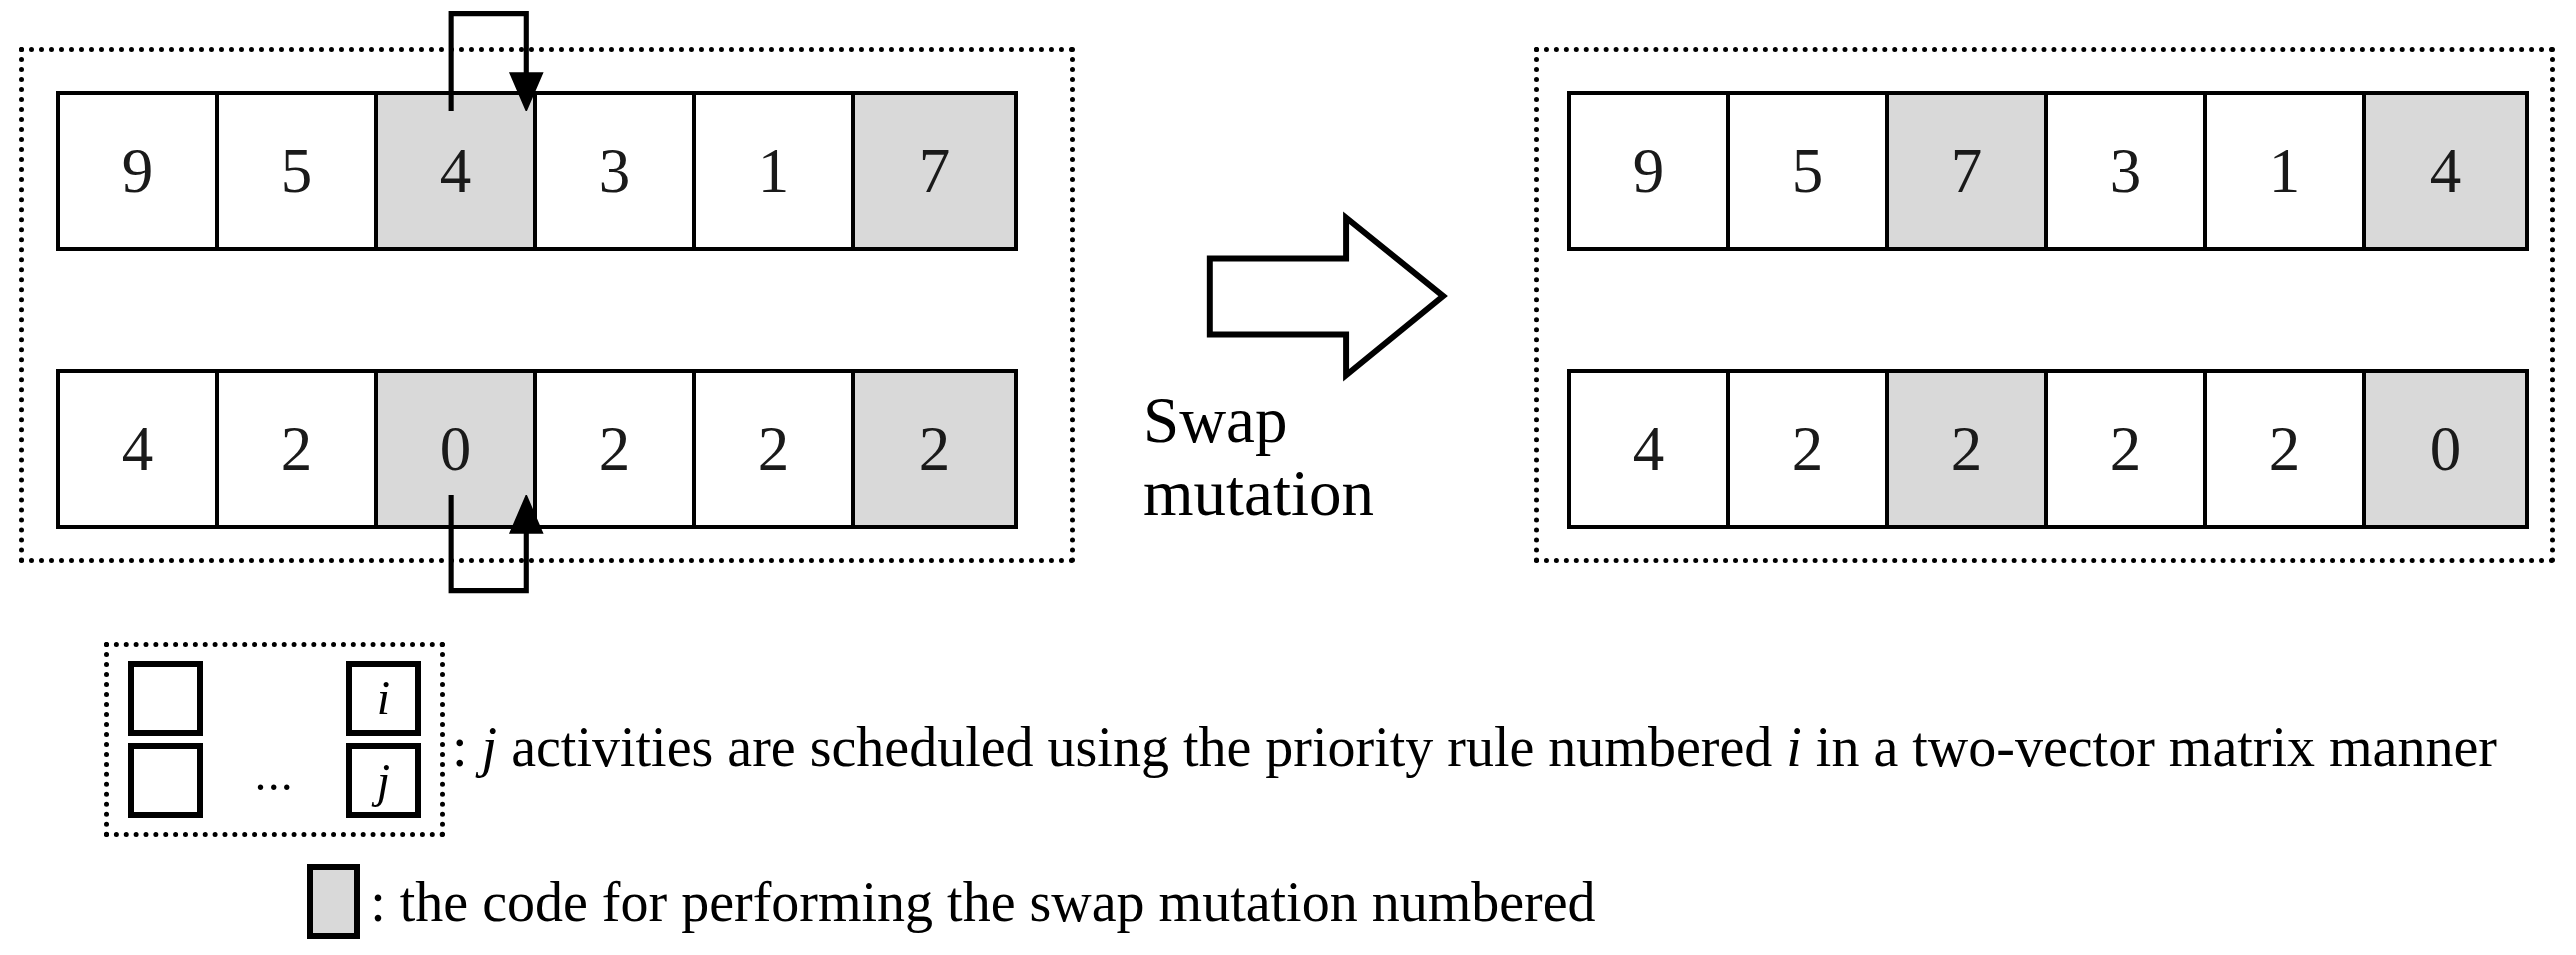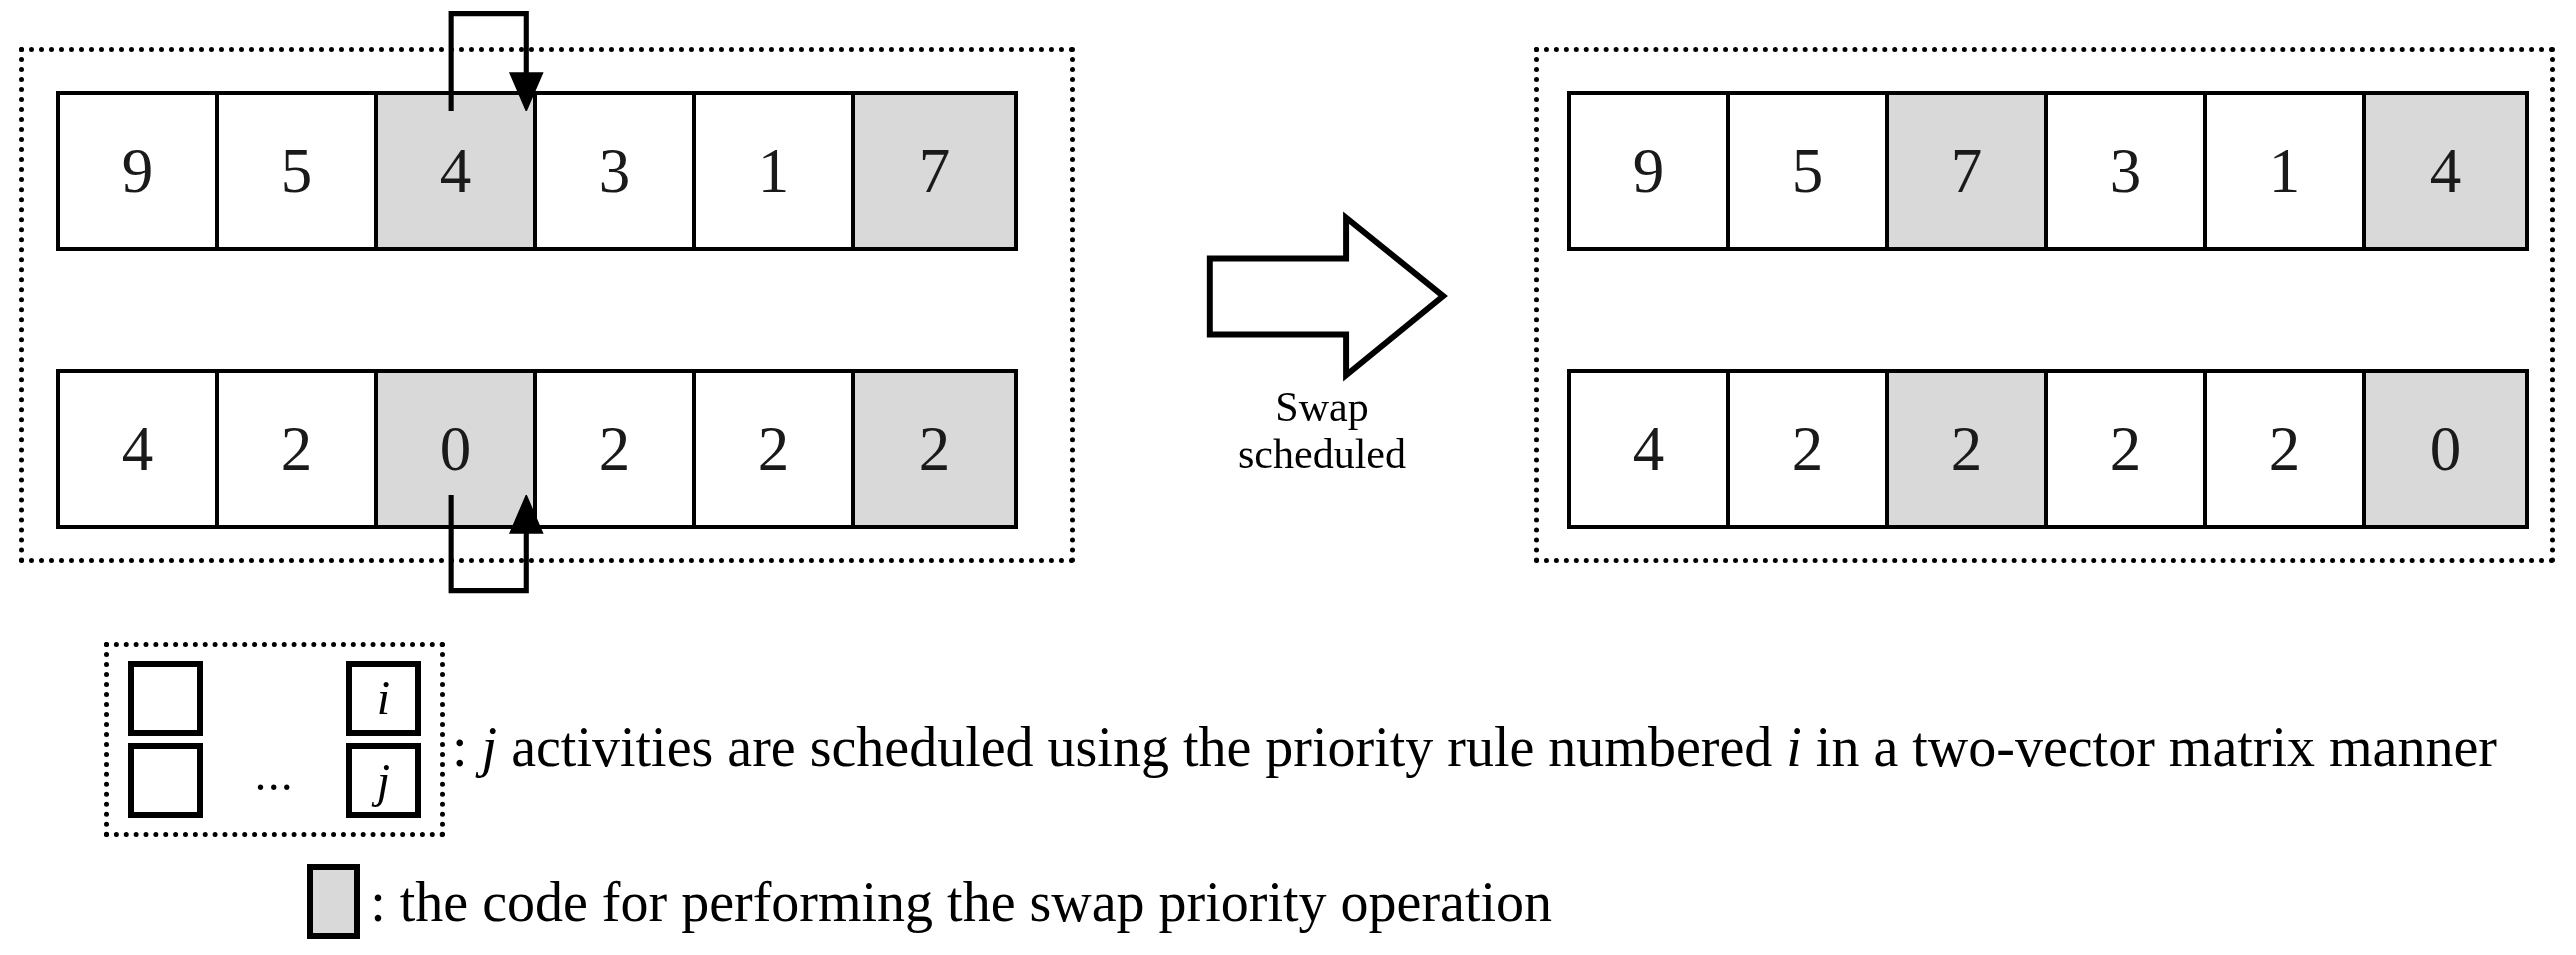--- a/index.html
+++ b/index.html
@@ -75,22 +75,21 @@
     left: 1203px;
     top: 209px;
     width: 247px;
     height: 175px;
   }
   #swap-caption {
     position: absolute;
     left: 1143px;
     top: 384px;
     width: 358px;
-    text-align: center;
-    font-size: 42px;
+    font-size: 65px;
     line-height: 1.12;
   }
   #swap-caption .caption-line { display: block; }
 
   
   #legend-box {
     position: absolute;
     left: 104px;
     top: 642px;
     width: 341px;
@@ -200,21 +199,21 @@
     <path d="M 48,0 L 48,112 L 136,112 L 136,26" fill="none" stroke="#000000" stroke-width="6"></path>
     <polygon points="136,2 118,44 154,44" fill="#000000" stroke="#000000" stroke-width="3"></polygon>
   </svg>
 
   <svg id="swap-arrow" viewBox="0 0 290 205">
     <polygon points="8,58 168,58 168,10 282,102 168,195 168,147 8,147" fill="#ffffff" stroke="#000000" stroke-width="7" stroke-linejoin="miter"></polygon>
   </svg>
 
   <div id="swap-caption">
     <span class="caption-line">Swap</span>
-    <span class="caption-line">scheduled</span>
+    <span class="caption-line">mutation</span>
   </div>
 
   <div id="panel-right" class="panel"></div>
 
   <div id="row-right-priority" class="vector-row">
     <div class="cell">9</div>
     <div class="cell">5</div>
     <div class="cell shaded">7</div>
     <div class="cell">3</div>
     <div class="cell">1</div>
@@ -238,17 +237,17 @@
       <div class="legend-cell legend-blank"></div>
       <div class="legend-ellipsis">...</div>
       <div class="legend-cell">j</div>
     </div>
   </div>
 
   <div id="legend-line-1"><span>: </span><em>j</em><span> activities are scheduled using the priority rule numbered </span><em>i</em><span> in a two-vector matrix manner</span></div>
 
   <div id="legend-row-2">
     <div id="legend-swatch"></div>
-    <div id="legend-line-2">: the code for performing the swap priority operation</div>
+    <div id="legend-line-2">: the code for performing the swap mutation numbered</div>
   </div>
 
 </div>
 
 
 </body></html>

